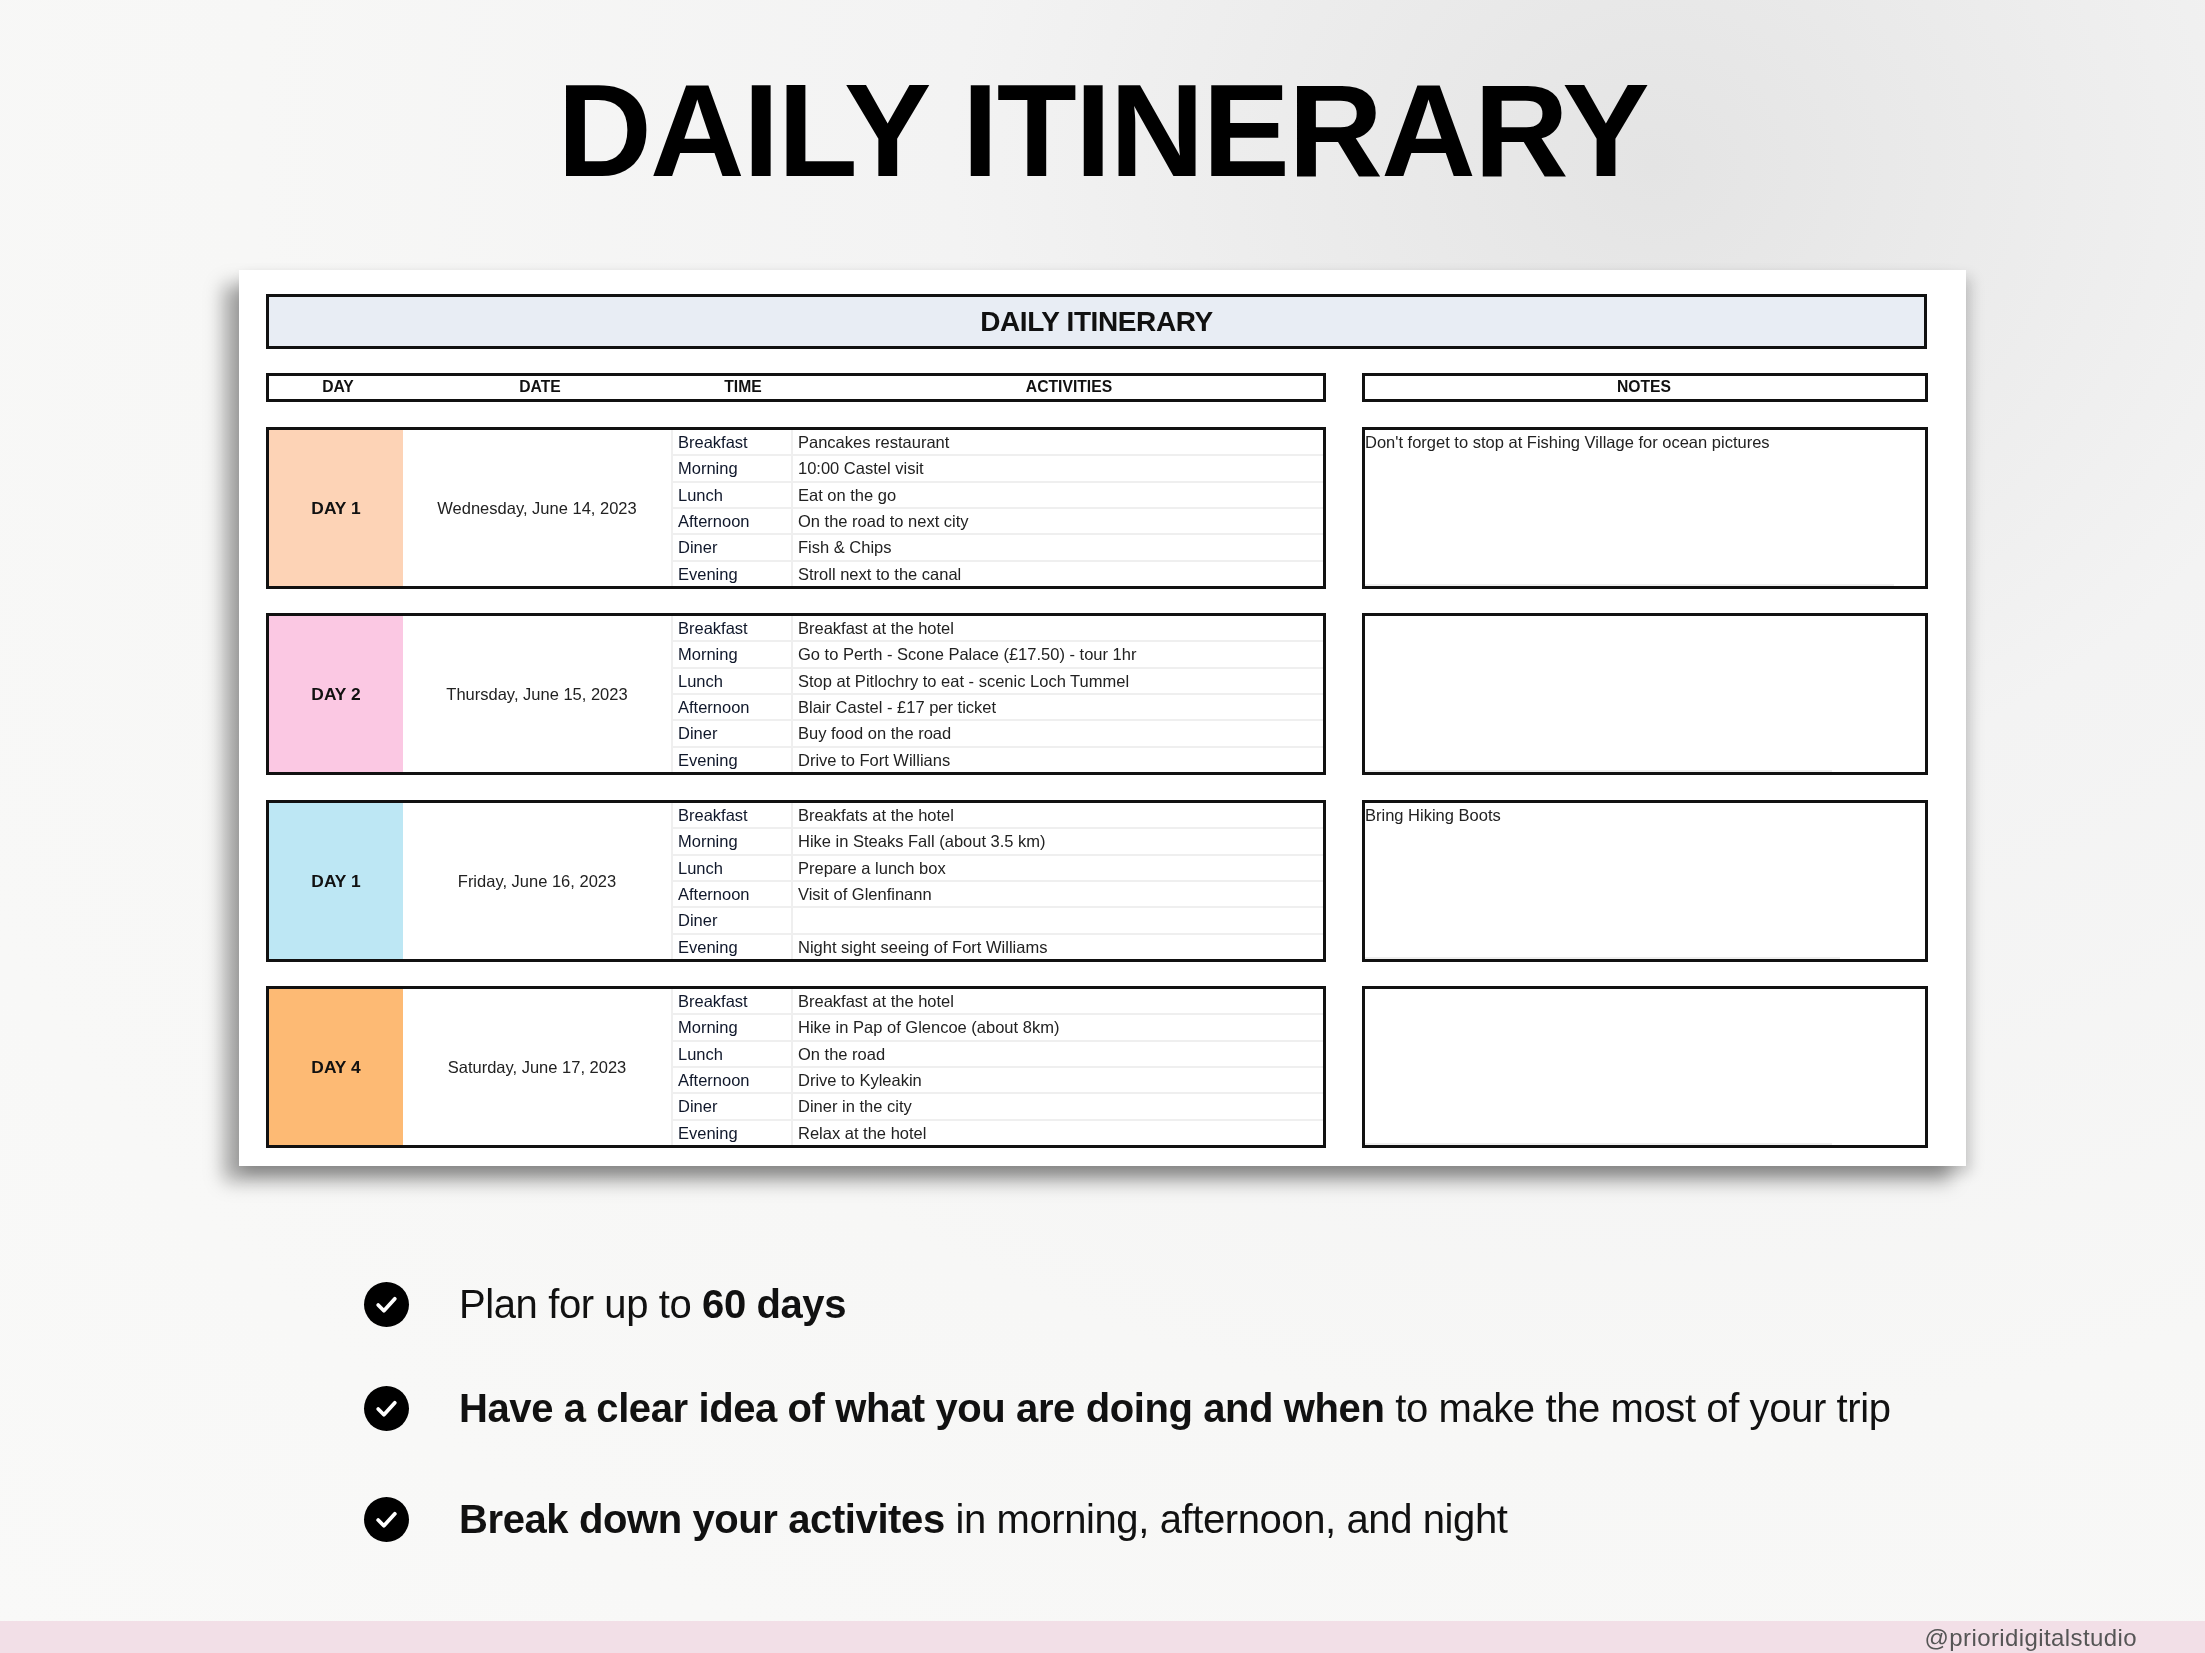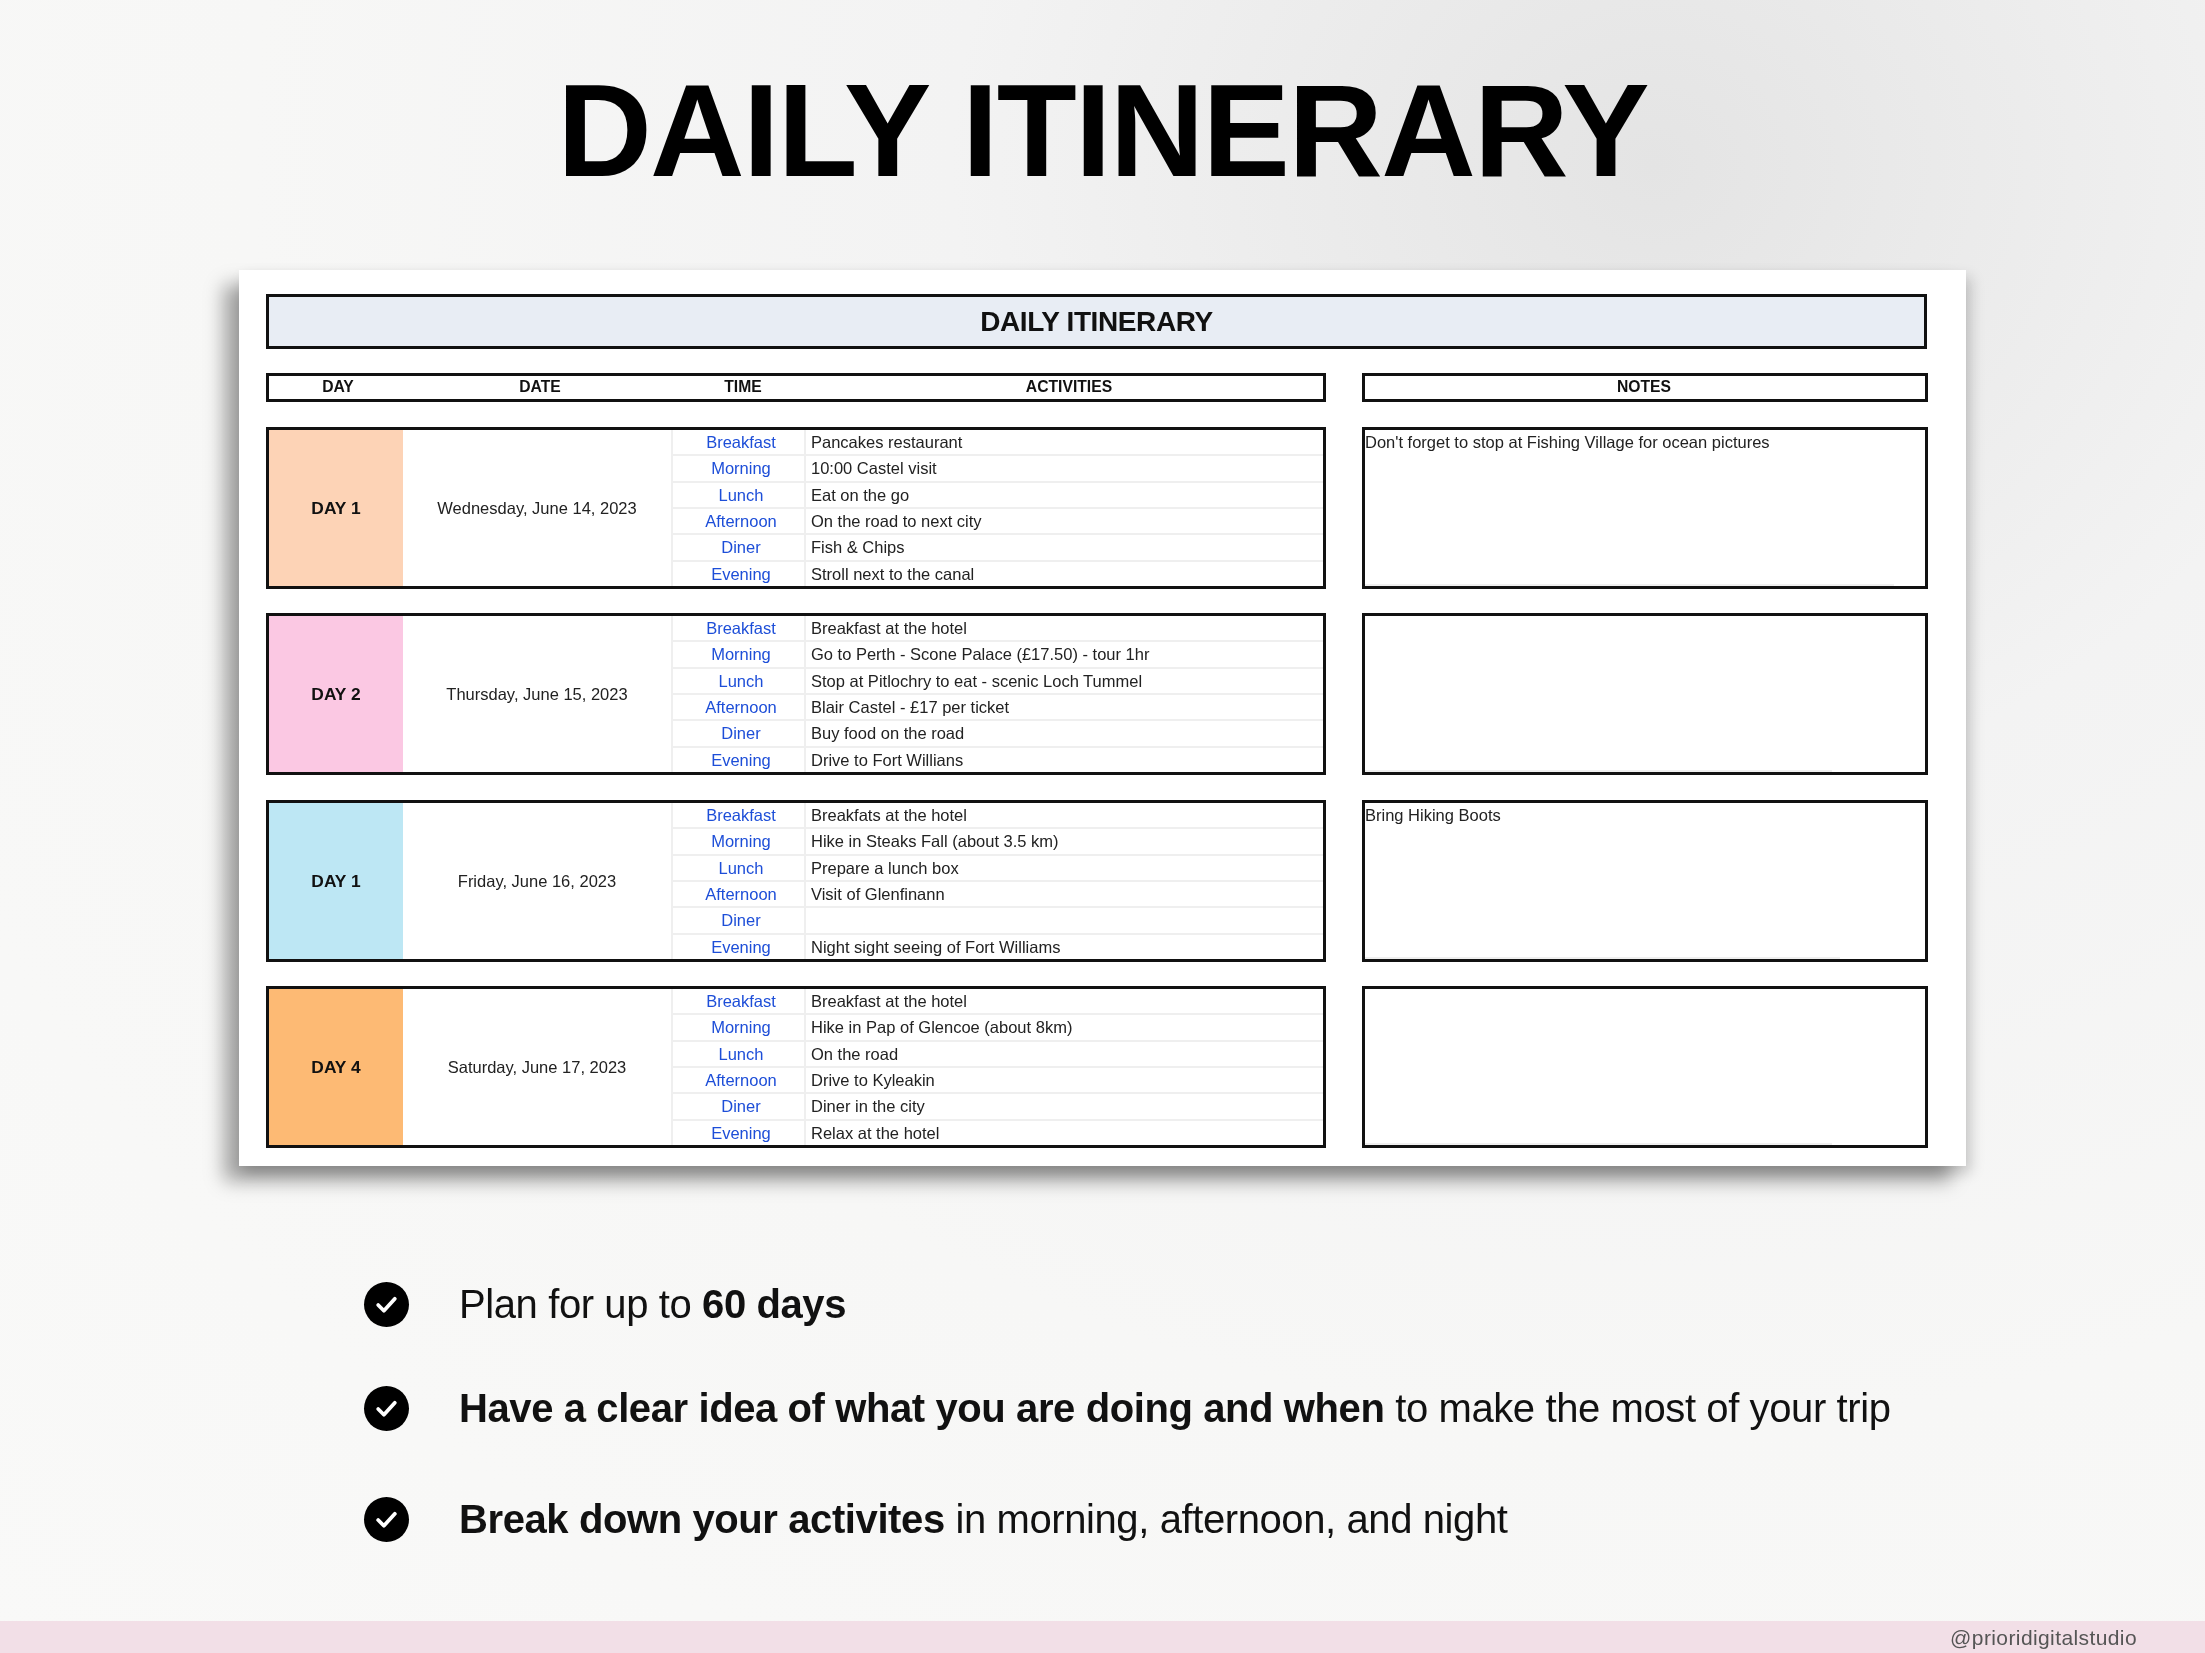--- a/index.html
+++ b/index.html
@@ -77,25 +77,24 @@
     position: absolute; left: 402px; top: 0; right: 0; height: 100%;
     display: flex; flex-direction: column;
   }
   .row {
     flex: 1 1 0;
     display: flex;
     border-bottom: 2.5px solid #efefef;
   }
   .row:last-child { border-bottom: none; }
   .time-cell {
-    width: 135px; border-left: 2.5px solid #efefef; border-right: 2.5px solid #efefef;
+    width: 122px; border-left: 2.5px solid #efefef; border-right: 2.5px solid #efefef;
     padding-left: 5px;
-    font-size: 16.5px; color: #1d4ed8; line-height: 24px;
+    font-size: 16.5px; color: #0f172a; line-height: 24px;
     white-space: nowrap;
-    text-align: center;
   }
   .act-cell {
     flex: 1; padding-left: 5px;
     font-size: 16.5px; color: #222; line-height: 24px;
     white-space: nowrap;
   }
   .note-rows {
     position: absolute; inset: 0;
     display: flex; flex-direction: row;
   }
@@ -123,21 +122,21 @@
     letter-spacing: -0.4px;
   }
   .bullet-text b { font-weight: 700; }
 
   .footer-bar {
     left: 0; top: 1621px; width: 2205px; height: 33px;
     background: #f2dfe7;
   }
   .footer-handle {
     right: 68px; top: 1621px; height: 33px; line-height: 33px;
-    font-size: 21px; color: #555; letter-spacing: 0.4px;
+    font-size: 24px; color: #555; letter-spacing: 0.4px;
   }
 </style>
 </head>
 <body>
 
 <div class="abs main-title">DAILY ITINERARY</div>
 
 <div class="abs card"></div>
 
 <div class="abs sheet-title-box">DAILY ITINERARY</div>

